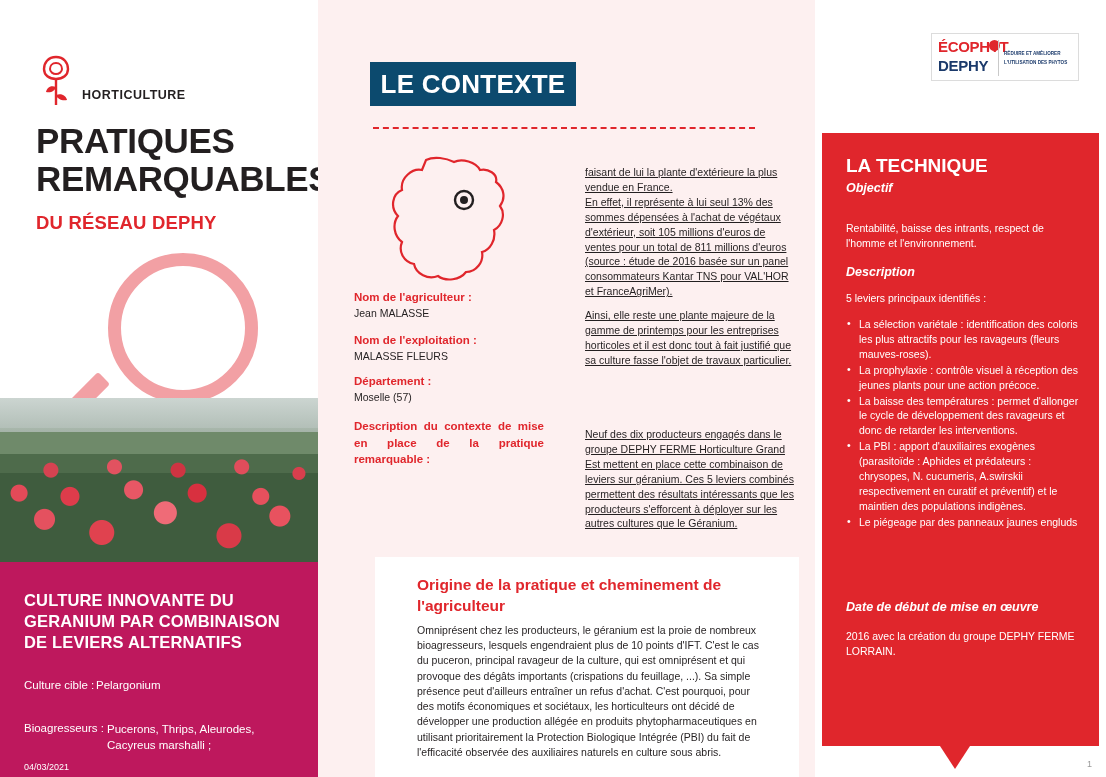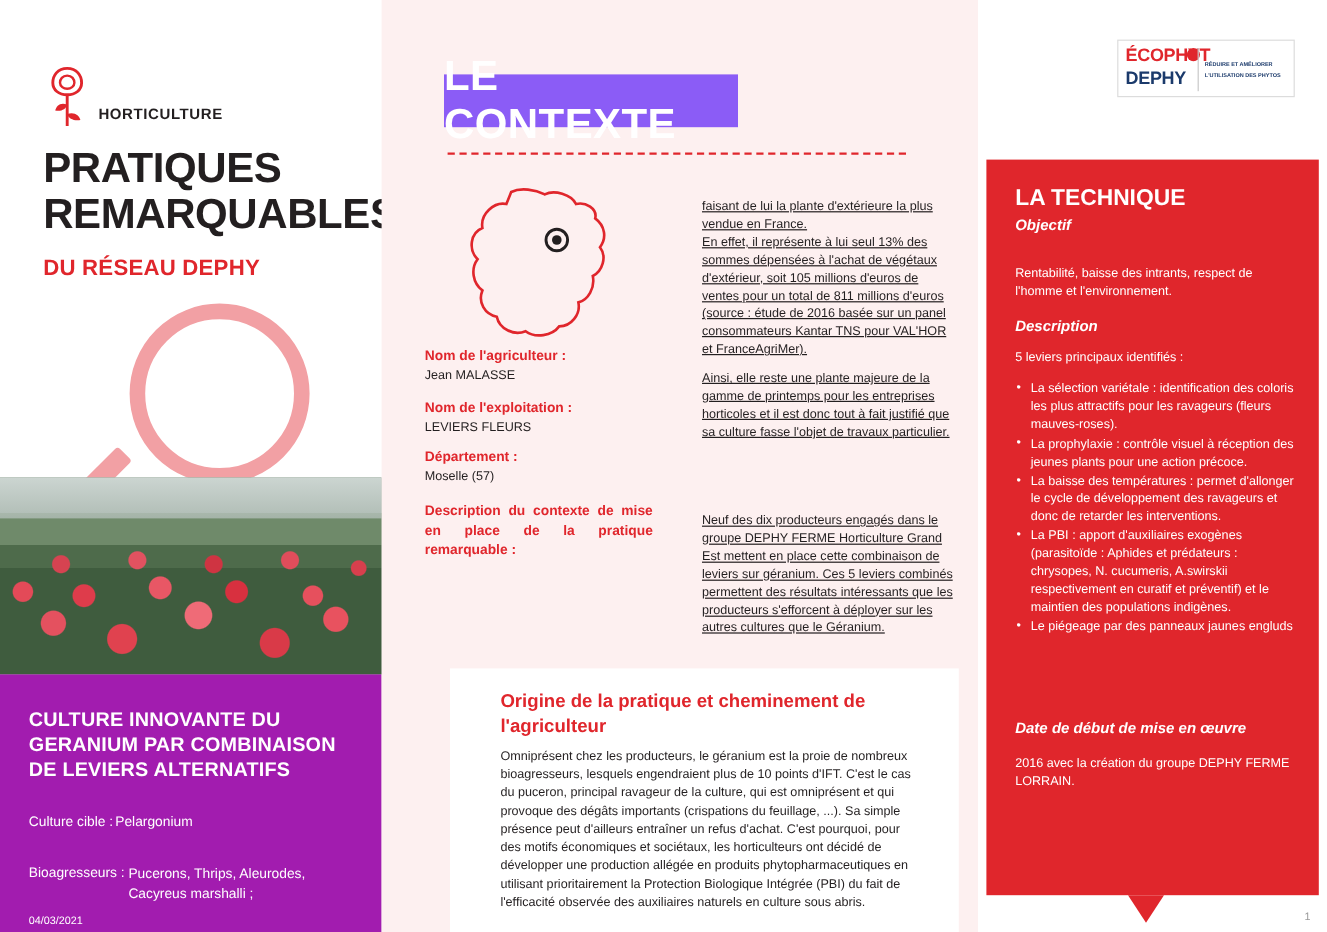--- a/index.html
+++ b/index.html
@@ -61,42 +61,42 @@
       linear-gradient(#b9c4bf 0 18%, #6f8a6a 18% 34%, #4e6b4b 34% 46%, #3f5c3e 46% 100%);
     background-color:#4a6a48;
   }
   .photo-greenhouse {
     position:absolute; left:0; top:0; width:318px; height:34px;
     background:linear-gradient(#cfd8d4, #aebbb3);
     opacity:.85;
   }
   .red-panel {
     position:absolute; left:0; top:562px; width:318px; height:215px;
-    background:#a21caf; color:#ffffff;
+    background:#be185d; color:#ffffff;
   }
   .rp-title {
     position:absolute; left:24px; top:28px; width:270px;
     font-size:16.5px; font-weight:bold; line-height:1.28; letter-spacing:.01em;
   }
   .rp-label { position:absolute; font-size:11.5px; }
   .rp-culture-label { left:24px; top:117px; font-weight:normal; }
   .rp-culture-value { left:96px; top:117px; }
   .rp-bio-label { left:24px; top:160px; }
   .rp-bio-value { left:107px; top:160px; width:180px; line-height:1.35; }
   .rp-date { position:absolute; left:24px; top:200px; font-size:9px; }
 
   
   .mid-col {
     position:absolute; left:318px; top:0; width:497px; height:777px;
     background:#fdf0f0;
   }
   .ctx-banner {
-    position:absolute; left:52px; top:62px; width:245px; height:44px;
-    background:#8b5cf6; color:#fff;
-    font-size:35px; font-weight:bold; letter-spacing:.01em;
+    position:absolute; left:52px; top:62px; width:206px; height:44px;
+    background:#0c4a6e; color:#fff;
+    font-size:26px; font-weight:bold; letter-spacing:.01em;
     display:flex; align-items:center; justify-content:center;
   }
   .dash-line {
     position:absolute; left:55px; top:127px; width:382px; height:0;
     border-top:2.5px dashed #e0262c;
   }
   .france-map { position:absolute; left:54px; top:150px; width:160px; height:140px; }
   .field-block { position:absolute; left:36px; width:190px; }
   .field-label { color:#e0262c; font-size:11.5px; font-weight:bold; line-height:1.3; }
   .field-value { font-size:10.5px; margin-top:2px; color:#231f20; }
@@ -213,21 +213,21 @@
     <circle cx="92" cy="50" r="4" fill="#231f20"></circle>
   </svg>
 
   <div class="field-block" style="top:290px">
     <div class="field-label">Nom de l'agriculteur :</div>
     <div class="field-value">Jean MALASSE</div>
   </div>
 
   <div class="field-block" style="top:333px">
     <div class="field-label">Nom de l'exploitation :</div>
-    <div class="field-value">LEVIERS FLEURS</div>
+    <div class="field-value">MALASSE FLEURS</div>
   </div>
 
   <div class="field-block" style="top:374px">
     <div class="field-label">Département :</div>
     <div class="field-value">Moselle (57)</div>
   </div>
 
   <div class="desc-label">Description du contexte de mise en place de la pratique remarquable :</div>
 
   <div class="col-right-text" style="top:165px; white-space:pre-line;">faisant de lui la plante d'extérieure la plus vendue en France.

